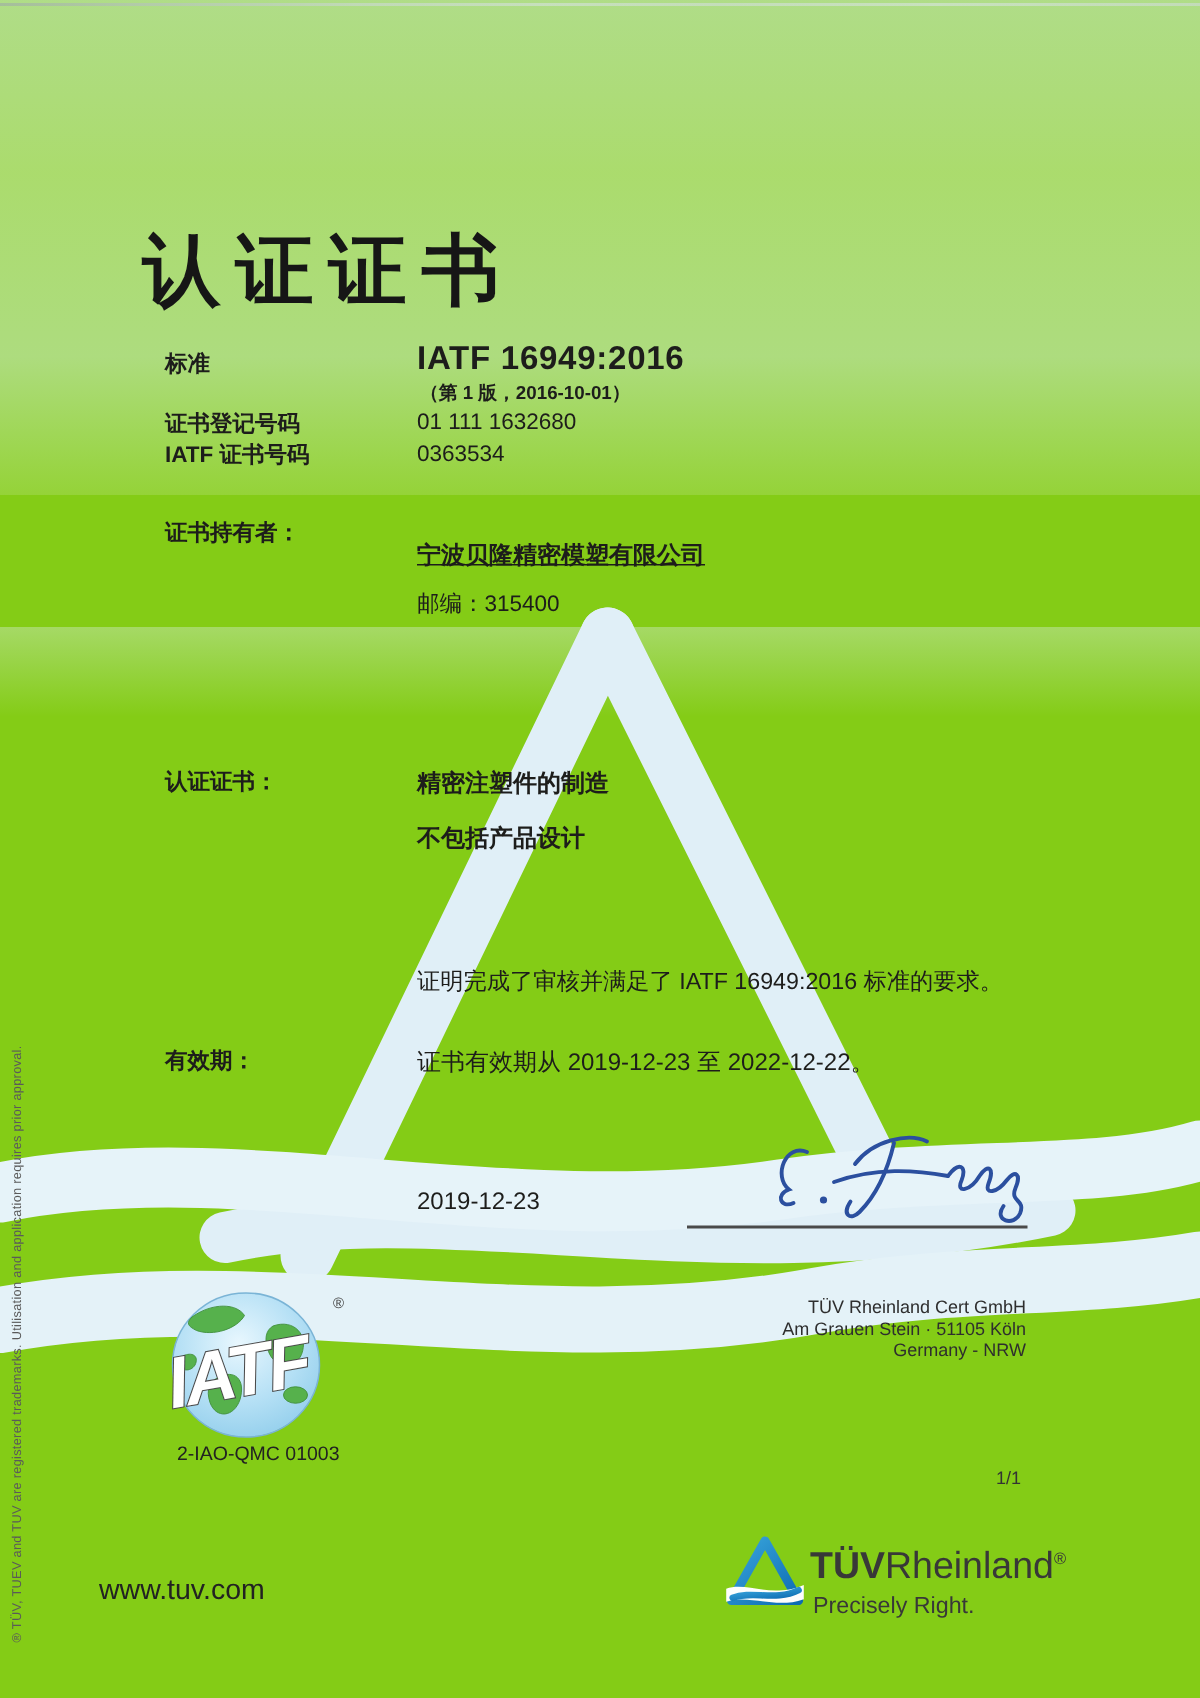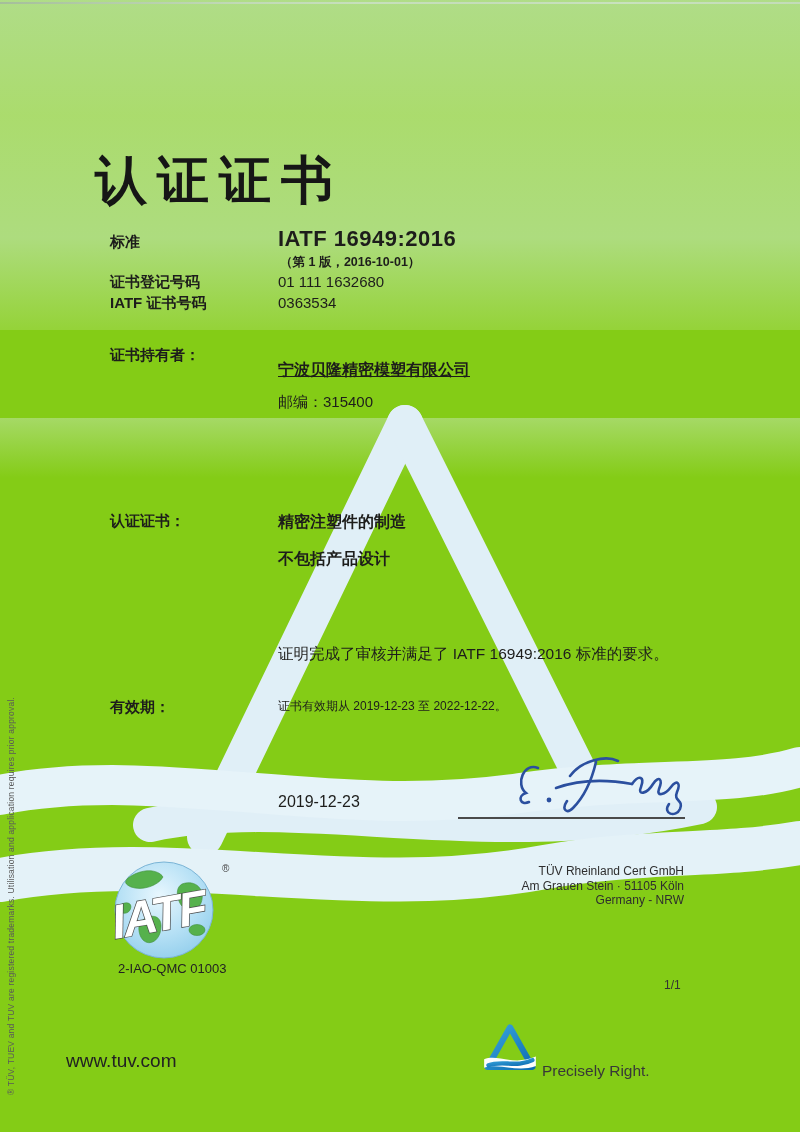--- a/index.html
+++ b/index.html
@@ -24,21 +24,21 @@
   
   .abs{position:absolute;}
   .doc-title{left:95px;top:146px;font-size:52px;font-weight:bold;letter-spacing:10px;color:#161616;}
   .lbl{left:110px;font-size:15px;font-weight:bold;}
   .val{left:278px;font-size:15px;}
   .std-value{left:278px;top:226px;font-size:22px;font-weight:bold;letter-spacing:.5px;}
   .std-edition{left:280px;top:254px;font-size:12.5px;font-weight:bold;text-align:center;}
   .holder-name{left:278px;top:360px;font-size:16px;font-weight:bold;text-decoration:underline;}
   .scope-line{left:278px;font-size:16px;font-weight:bold;}
   .statement{left:278px;top:644px;font-size:15.5px;font-weight:500;}
-  .validity-val{left:278px;top:698px;font-size:12px;font-weight:500;}
+  .validity-val{left:278px;top:698px;font-size:16px;font-weight:500;}
   .issue-date{left:278px;top:793px;font-size:16px;}
   .sig-line{left:458px;top:817px;width:227px;height:2px;background:#4a4a4a;}
   .issuer{right:116px;top:823px;text-align:right;font-size:12px;line-height:14.5px;color:#2e2e2e;margin-top:41px;}
   .iatf-code{left:118px;top:961px;font-size:13px;color:#222;}
   .page-num{left:664px;top:978px;font-size:12px;color:#333;}
   .website{left:66px;top:1050px;font-size:19px;color:#222;}
   .brand-text{left:540px;top:1030px;font-size:25px;color:#383838;white-space:nowrap;}
   .brand-text .bold{font-weight:bold;}
   .brand-text sup{font-size:11px;vertical-align:super;}
   .tagline{left:542px;top:1062px;font-size:15.5px;font-weight:500;color:#383838;}
@@ -137,15 +137,18 @@
     <defs>
       <linearGradient id="tg" x1="0" y1="0" x2="1" y2="1">
         <stop offset="0%" stop-color="#3aa6dd"></stop>
         <stop offset="100%" stop-color="#0d6cb2"></stop>
       </linearGradient>
     </defs>
     <path d="M30,5 L56,51 L4,51 Z" fill="none" stroke="url(#tg)" stroke-width="7" stroke-linejoin="round"></path>
     <path d="M0,42 C16,36 34,50 60,39 L60,50 C38,58 18,46 0,52 Z" fill="#fdfdfd"></path>
     <path d="M5,49 C20,43 38,52 56,43" fill="none" stroke="url(#tg)" stroke-width="5" stroke-linecap="round"></path>
   </svg>
+  <div class="abs brand-text">
+    <span class="bold">TÜV</span><span>Rheinland</span><sup>®</sup>
+  </div>
   <div class="abs tagline">Precisely Right.</div>
 
 </div>
 
 </body></html>

